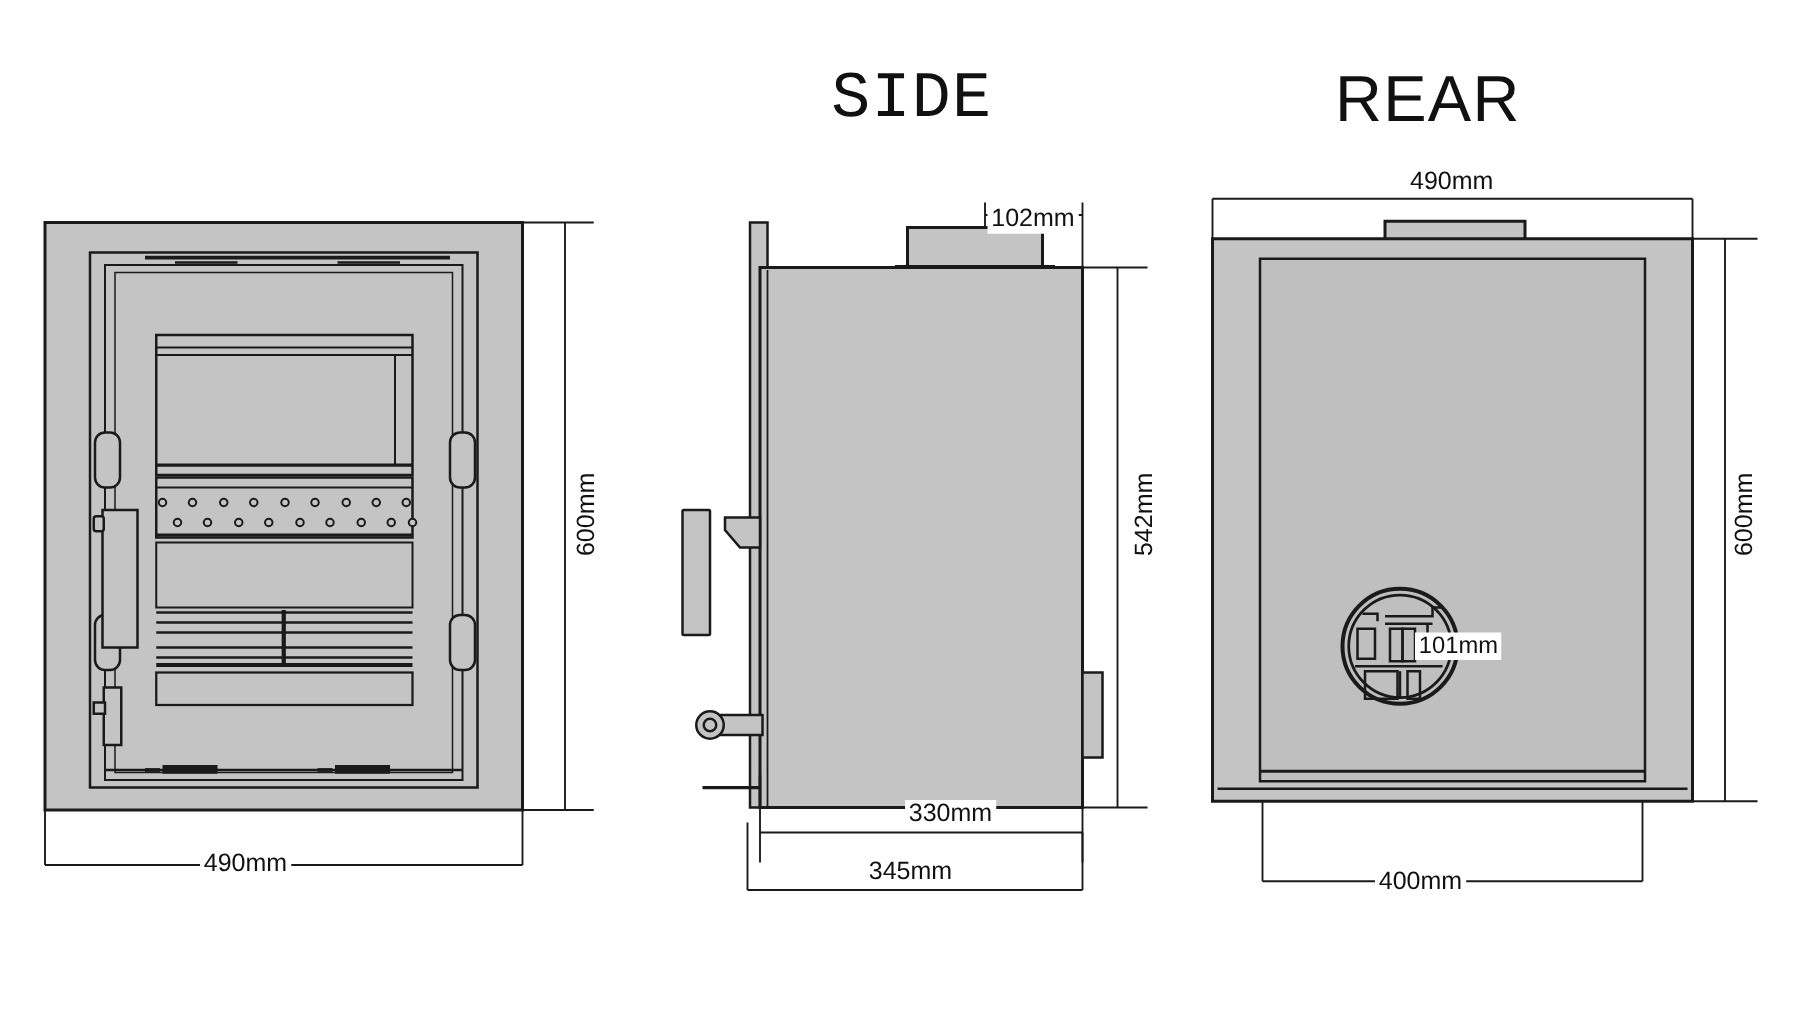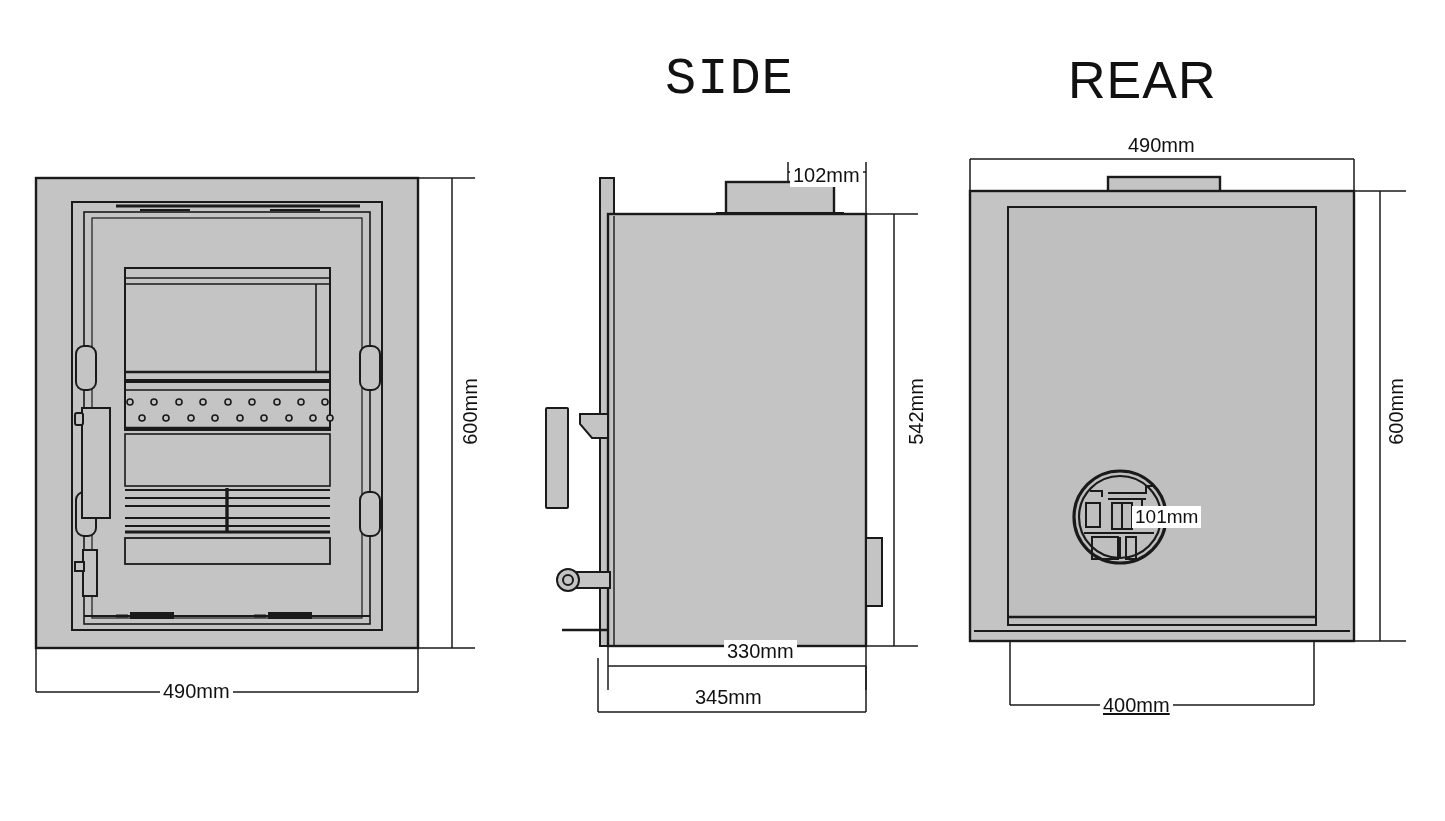--- a/index.html
+++ b/index.html
@@ -217,15 +217,15 @@
           <rect x="6" y="20" width="10" height="22"></rect>
           <path d="M 0 20 L 0 42"></path>
         </g>
       </g>
     </g>
   </svg>
 
   <div class="dim-label" id="dim-rear-width" style="left:1125px;top:134px;">490mm</div>
   <div class="dim-label dim-vert" id="dim-rear-height" style="left:1348px;top:400px;width:90px;text-align:center;">600mm</div>
   <div class="dim-label" id="dim-rear-flue-dia" style="left:1132px;top:506px;font-size:19px;">101mm</div>
-  <div class="dim-label" id="dim-rear-base-width" style="left:1100px;top:694px;text-decoration:underline;">400mm</div>
+  <div class="dim-label" id="dim-rear-base-width" style="left:1100px;top:694px;">400mm</div>
 
 </div>
 
 </body></html>

